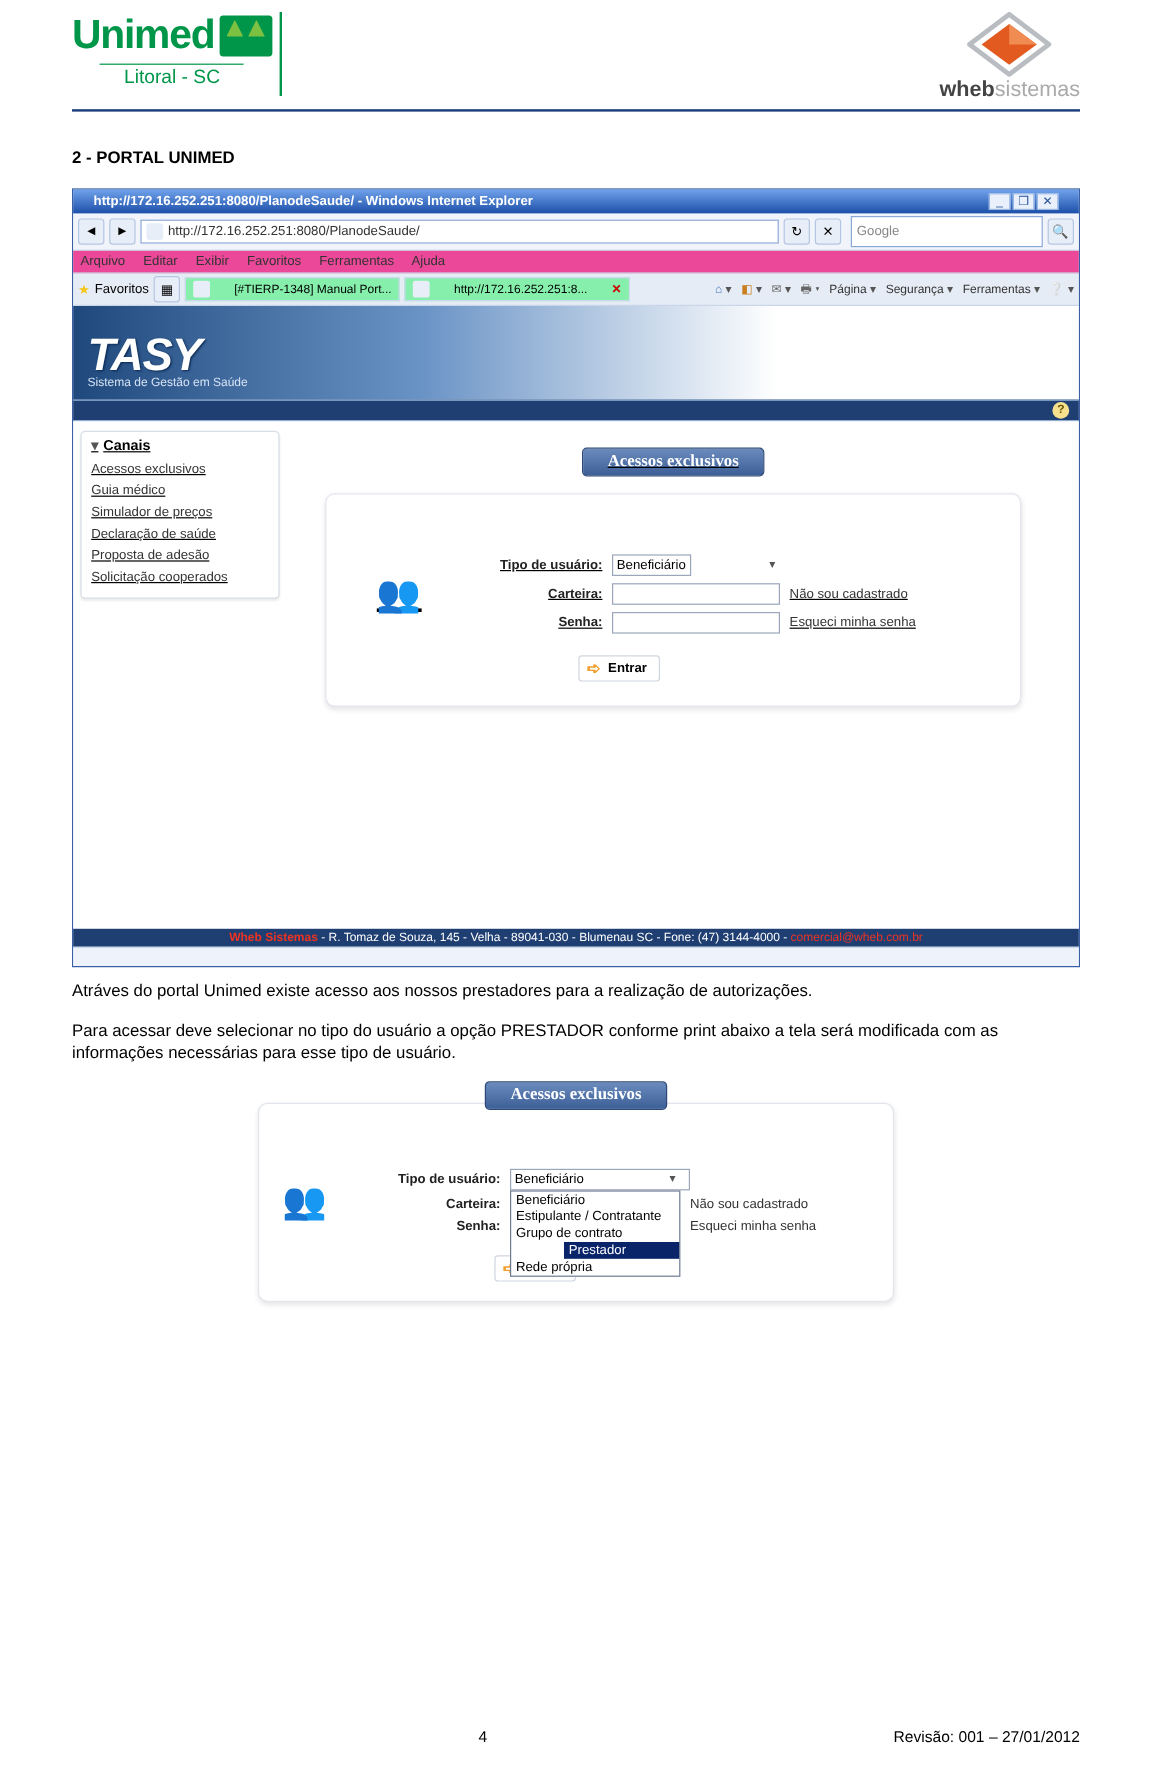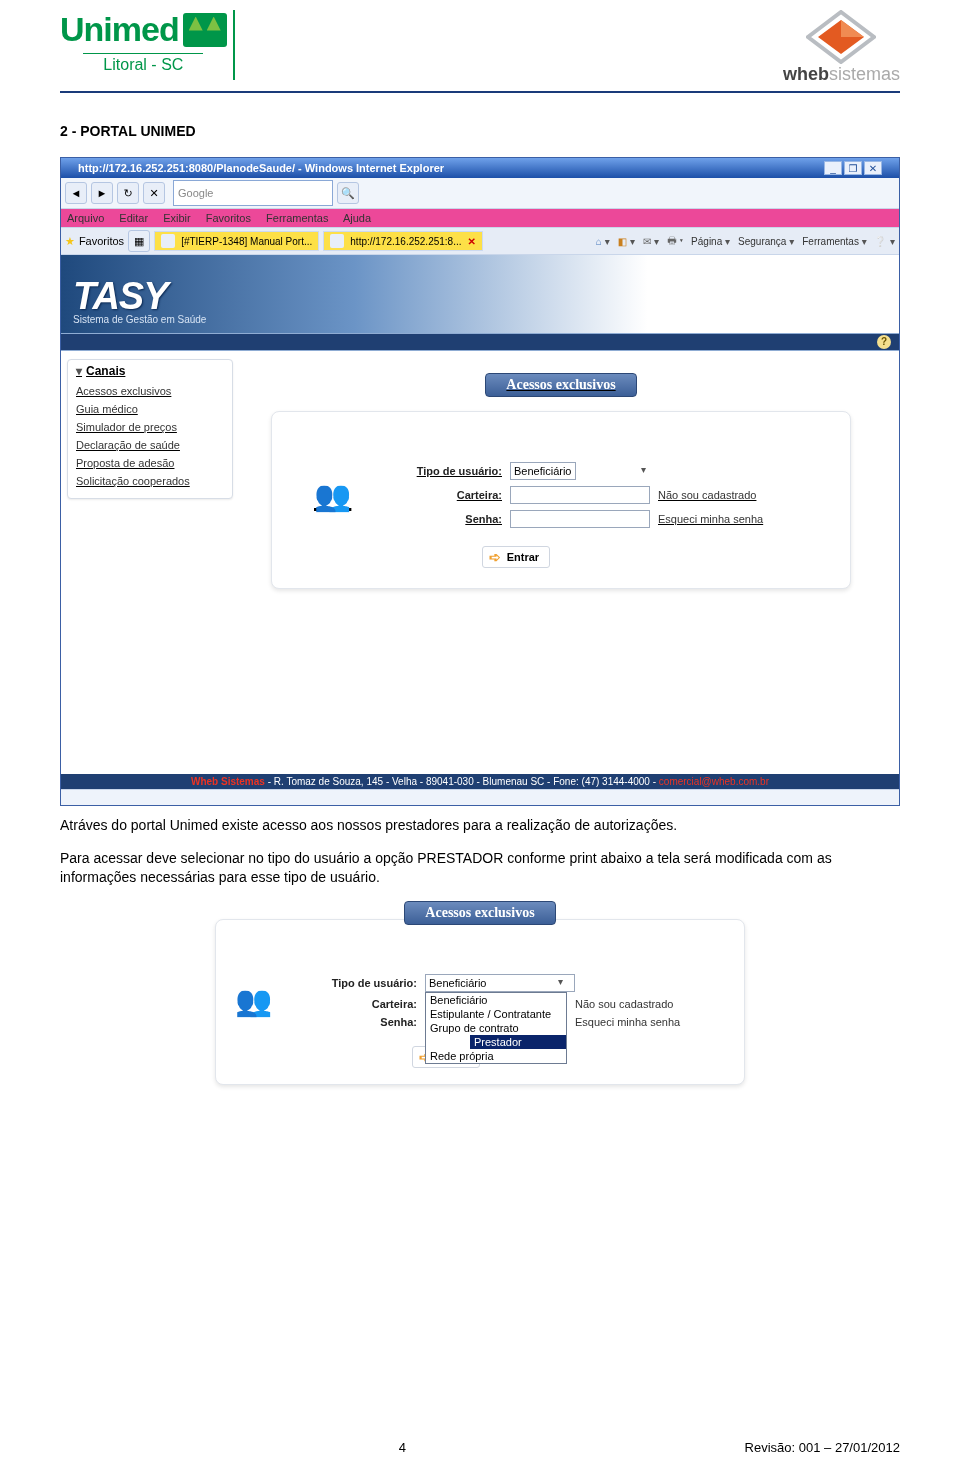--- a/index.html
+++ b/index.html
@@ -48,21 +48,21 @@
   .nav-btn { width: 22px; height: 22px; border: 1px solid #b5c6e2; border-radius: 3px; background: #e8eef8; display:flex;align-items:center;justify-content:center; }
   .addr-box { flex: 1; height: 20px; border: 1px solid #8aa8d6; background: #fff; display: flex; align-items: center; padding: 0 4px; font-size: 11px; color: #333; }
   .addr-small-icon { width: 14px; height: 14px; background: #e8eef8; margin-right: 4px; border-radius: 2px; display:inline-block; }
   .search-box { width: 160px; height: 20px; border: 1px solid #8aa8d6; background: #fff; display: flex; align-items: center; padding: 12px 4px; margin-left: 4px; color: #888; }
   .menu-row { padding: 3px 6px; border-bottom: 1px solid #c9d6ea; background: #ec4899; }
   .menu-row a { margin-right: 12px; color: #333; text-decoration: none; }
   .tab-row { display: flex; align-items: center; padding: 2px 4px; background: #e6ecf6; border-bottom: 1px solid #c9d6ea; justify-content: space-between; }
   .tabs { display: flex; align-items: center; gap: 4px; }
   .fav-lbl { display:flex; align-items:center; gap:4px; }
   .star { color:#f5c518; }
-  .tab { padding: 2px 6px; border: 1px solid #ccd9ef; background: #fde047; font-size: 10px; display:flex; align-items:center; gap:2px; }
+  .tab { padding: 2px 6px; border: 1px solid #ccd9ef; background: #86efac; font-size: 10px; display:flex; align-items:center; gap:16px; }
   .tab-close { color:#c00; font-weight:700; margin-left:4px; }
   .toolbar-right { font-size: 10px; color:#333; display:flex; gap:8px; align-items:center; }
   .toolbar-right span::after { content:" \25BE"; color:#555; }
   
   .tasy-banner { background: linear-gradient(90deg,#1f497d 0%, #6b94c6 35%, #fff 70%); height: 78px; display:flex; align-items:flex-end; padding:4px 12px 8px 12px; color:#fff; }
   .tasy-word { font-family: Arial, sans-serif; font-style: italic; font-weight: 900; font-size: 38px; color:#fff; text-shadow:1px 1px 2px #0a2852; letter-spacing:-1px; }
   .tasy-sub { font-size: 10px; color: #d6e3f4; margin-top:-4px; }
   .dark-strip { background:#1f3f72; height:18px; border-top:1px solid #8facd3; border-bottom:1px solid #8facd3; display:flex; justify-content:flex-end; align-items:center; padding-right:8px; }
   .q-icon { width:14px; height:14px; background:#f5e08e; border-radius:50%; color:#6b5400; text-align:center; font-size:10px; font-weight:700; line-height:14px; }
   .content-area { background:#fff; height:423px; display:flex; padding:8px 10px 0 0;text-decoration:underline; }
@@ -143,20 +143,24 @@
     <span>http://172.16.252.251:8080/PlanodeSaude/ - Windows Internet Explorer</span>
     <div class="win-ctl">
       <div class="win-btn">_</div>
       <div class="win-btn">❐</div>
       <div class="win-btn">✕</div>
     </div>
   </div>
   <div class="addr-row">
     <div class="nav-btn">◄</div>
     <div class="nav-btn">►</div>
+    <div class="addr-box">
+      <span class="addr-small-icon"></span>
+      <span>http://172.16.252.251:8080/PlanodeSaude/</span>
+    </div>
     <div class="nav-btn">↻</div>
     <div class="nav-btn">✕</div>
     <div class="search-box">
       <span>Google</span>
     </div>
     <div class="nav-btn">🔍</div>
   </div>
   <div class="menu-row">
     <a href="#">Arquivo</a>
     <a href="#">Editar</a>

